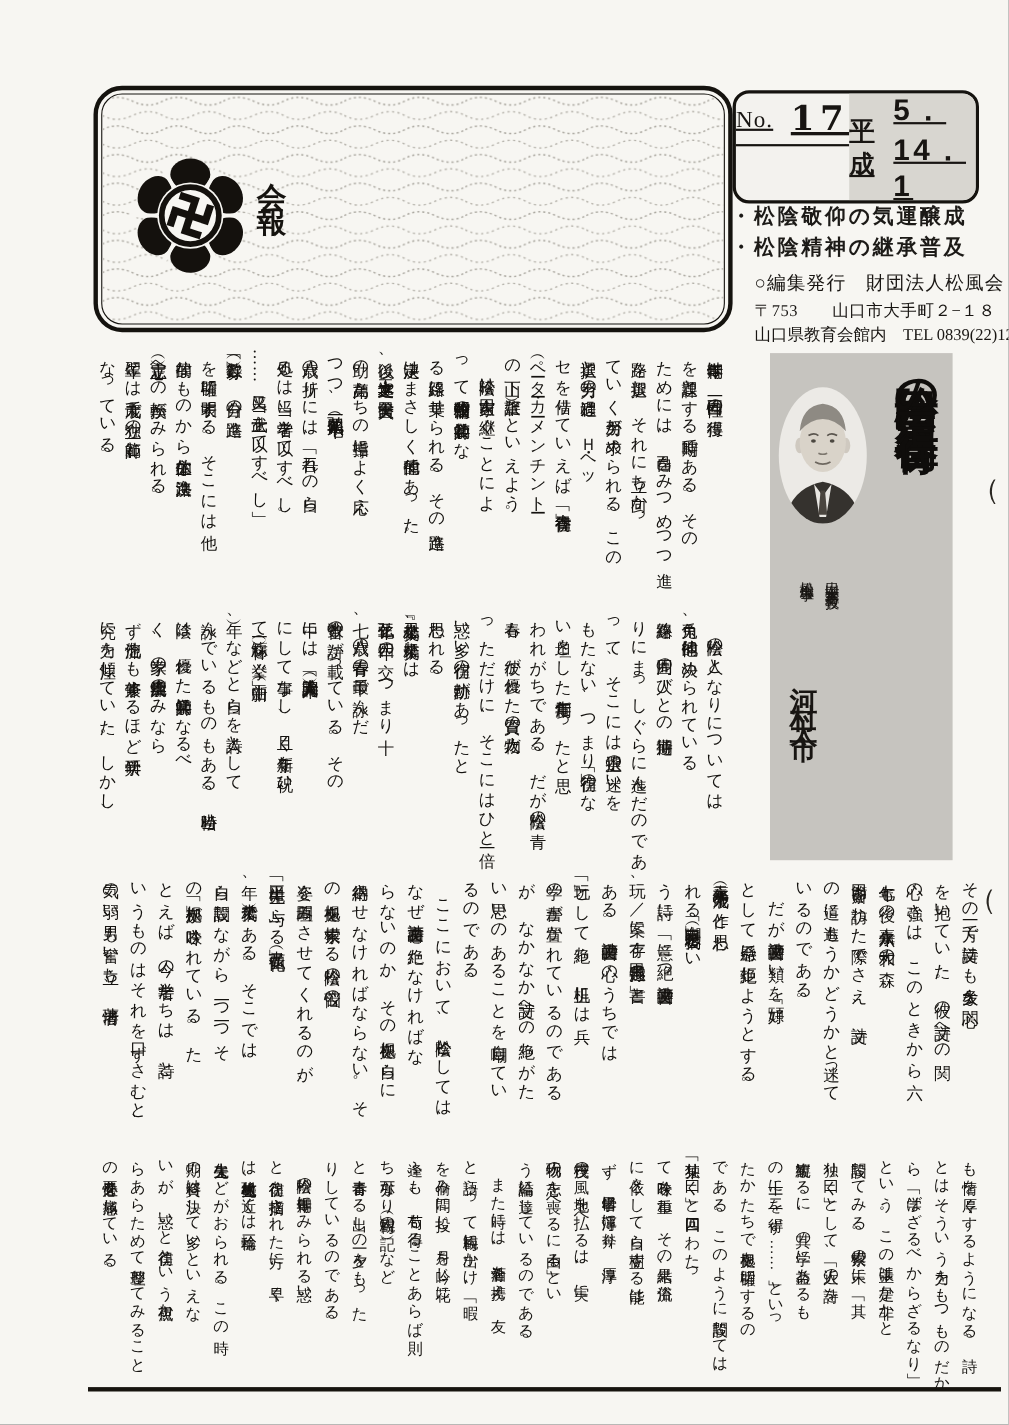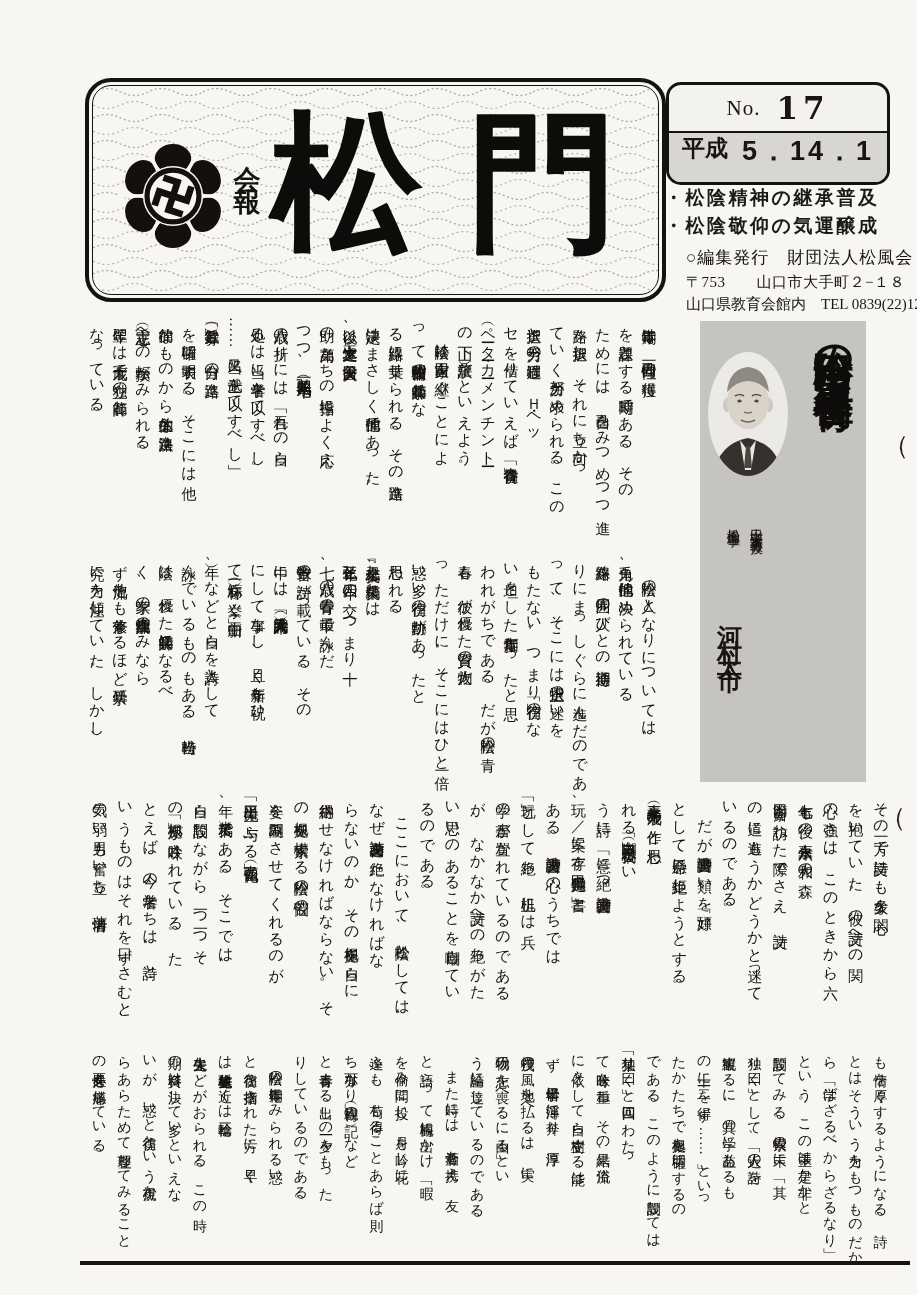--- a/index.html
+++ b/index.html
@@ -28,30 +28,30 @@
   .daimei{
     position:absolute; left:178px; top:-12px; font-size:150px; line-height:215px;
     font-weight:900; letter-spacing:46px; color:#0e0c0a; white-space:nowrap;
     font-family:"DejaVu Serif","Liberation Serif",serif;
     text-shadow:1px 1px 0 #0e0c0a;
   }
   
   .issue-box{
     position:absolute; left:666px; top:82px; width:218px; height:97px;
     border:3px solid #15130f; border-radius:15px; overflow:hidden; background:#f3f2ee;
-    display:flex; flex-direction:column;
+    display:flex; flex-direction:row;text-decoration:underline;
   }
   .issue-no-row{
     height:46px; display:flex; align-items:center; justify-content:center; gap:16px;
     border-bottom:2.5px solid #15130f;
   }
   .issue-no-label{font-size:21px; letter-spacing:1px;}
   .issue-no-value{font-size:31px; font-weight:900; letter-spacing:5px; font-family:"DejaVu Serif",serif;text-align:right;}
   .issue-date-row{
-    flex:1; background:var(--issue-row-bg,#d8d6d0); display:flex; align-items:flex-start; justify-content:center; gap:14px;
+    flex:1; background:var(--issue-row-bg,#d8d6d0); display:flex; align-items:center; justify-content:center; gap:14px;
   }
   .issue-era{font-size:23px; font-weight:900; font-family:"Liberation Sans","DejaVu Sans",sans-serif;}
   .issue-date{font-size:27px; font-weight:900; letter-spacing:3px; font-family:"Liberation Sans","DejaVu Sans",sans-serif;}
   
   .mottos{
     position:absolute; left:664px; top:184px;
     font-family:"Liberation Sans","DejaVu Sans",sans-serif;
     font-size:19px; font-weight:600; letter-spacing:2.5px; line-height:27.5px; color:#1c1a17;
   }
   .publisher{position:absolute; left:686px; top:246px; width:256px;}
@@ -129,38 +129,37 @@
           <line x1="0" y1="-26" x2="0" y2="-52" transform="rotate(270)"></line>
           <line x1="0" y1="-26" x2="0" y2="-52" transform="rotate(330)"></line>
         </g>
         <circle r="29" fill="#f7f6f2"></circle>
         <circle r="25" fill="none" stroke="#14110d" stroke-width="5"></circle>
         <g transform="rotate(18)" stroke="#14110d" stroke-width="6.5" fill="none" stroke-linecap="square">
           <path d="M0 -14 V14 M-14 0 H14 M0 -14 H-11 M0 14 H11 M-14 0 V11 M14 0 V-11"></path>
         </g>
       </svg>
       <div class="kaiho">会報</div>
-      <div class="daimei">松門</div>
     </div>
   </div>
 
   <div class="issue-box">
     <div class="issue-no-row">
       <span class="issue-no-label">No.</span>
       <span class="issue-no-value">17</span>
     </div>
     <div class="issue-date-row">
       <span class="issue-era">平成</span>
       <span class="issue-date">5．14．1</span>
     </div>
   </div>
 
   <div class="mottos">
+      <div class="motto">・松陰敬仰の気運醸成</div>
       <div class="motto">・松陰精神の継承普及</div>
-      <div class="motto">・松陰敬仰の気運醸成</div>
     </div>
 
   <div class="publisher">
     <p class="publisher-line1">○編集発行　財団法人松風会</p>
     <p class="publisher-line2">〒753　　山口市大手町２−１８</p>
     <p class="publisher-line3">山口県教育会館内　TEL 0839(22)1218</p>
   </div>
 
   <div class="title-block">
     <svg class="portrait" viewBox="0 0 82 128" xmlns="http://www.w3.org/2000/svg">

